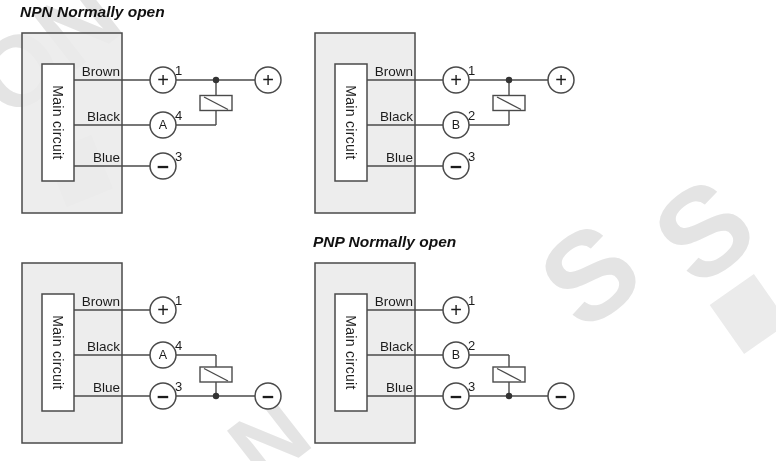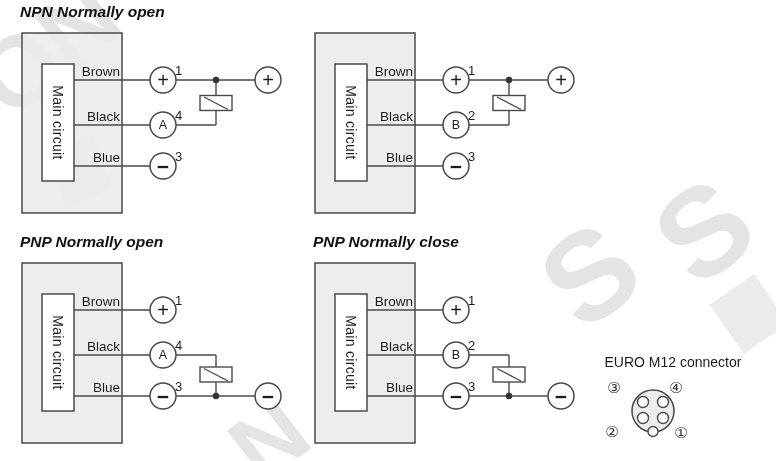--- a/index.html
+++ b/index.html
@@ -123,21 +123,20 @@
       <circle class="dot" cx="216" cy="80" r="3.2"></circle>
       <rect class="load" x="200" y="95.5" width="32" height="15"></rect>
       <line class="wire" x1="204" y1="97" x2="228" y2="109.5"></line>
 
       <circle class="term" cx="268" cy="80" r="13"></circle>
       <text class="sym-plus" x="268" y="80" text-anchor="middle" dominant-baseline="central">+</text>
     </svg>
   </section>
 
   <section class="cell" style="left:0;top:230px">
-    <h3 class="dtitle">PNP Normally open</h3>
     <svg class="dsvg" width="293" height="230" viewBox="0 0 293 230">
       <rect class="body-rect" x="22" y="33" width="100" height="180"></rect>
       <rect class="mc-rect" x="42" y="64" width="32" height="117"></rect>
       <text class="vtext" transform="translate(58 122.5) rotate(90)" text-anchor="middle" dominant-baseline="central">Main circuit</text>
 
       <g>
         <line class="wire" x1="74" y1="80" x2="150" y2="80"></line>
         <line class="wire" x1="74" y1="125" x2="150" y2="125"></line>
         <line class="wire" x1="74" y1="166" x2="150" y2="166"></line>
         <line class="wire" x1="176" y1="125" x2="216" y2="125"></line>
@@ -165,21 +164,21 @@
       <rect class="load" x="200" y="137" width="32" height="15"></rect>
       <line class="wire" x1="204" y1="138.5" x2="228" y2="151"></line>
       <circle class="dot" cx="216" cy="166" r="3.2"></circle>
 
       <circle class="term" cx="268" cy="166" r="13"></circle>
       <text class="sym-minus" x="268" y="166" text-anchor="middle" dominant-baseline="central">−</text>
     </svg>
   </section>
 
   <section class="cell" style="left:293px;top:230px">
-    <h3 class="dtitle">PNP Normally close</h3>
+    <h3 class="dtitle">PNP Normally open</h3>
     <svg class="dsvg" width="293" height="230" viewBox="0 0 293 230">
       <rect class="body-rect" x="22" y="33" width="100" height="180"></rect>
       <rect class="mc-rect" x="42" y="64" width="32" height="117"></rect>
       <text class="vtext" transform="translate(58 122.5) rotate(90)" text-anchor="middle" dominant-baseline="central">Main circuit</text>
 
       <g>
         <line class="wire" x1="74" y1="80" x2="150" y2="80"></line>
         <line class="wire" x1="74" y1="125" x2="150" y2="125"></line>
         <line class="wire" x1="74" y1="166" x2="150" y2="166"></line>
         <line class="wire" x1="176" y1="125" x2="216" y2="125"></line>
@@ -206,29 +205,14 @@
 
       <rect class="load" x="200" y="137" width="32" height="15"></rect>
       <line class="wire" x1="204" y1="138.5" x2="228" y2="151"></line>
       <circle class="dot" cx="216" cy="166" r="3.2"></circle>
 
       <circle class="term" cx="268" cy="166" r="13"></circle>
       <text class="sym-minus" x="268" y="166" text-anchor="middle" dominant-baseline="central">−</text>
     </svg>
   </section>
 
-  <section class="connector">
-    <svg width="198" height="117" viewBox="0 0 198 117">
-      <text class="ctitle" x="95" y="23" text-anchor="middle">EURO M12 connector</text>
-      <circle class="cbody" cx="75" cy="67" r="21"></circle>
-      <circle class="chole" cx="65" cy="58" r="5.5"></circle>
-      <circle class="chole" cx="85" cy="58" r="5.5"></circle>
-      <circle class="chole" cx="65" cy="74" r="5.5"></circle>
-      <circle class="chole" cx="85" cy="74" r="5.5"></circle>
-      <circle class="chole" cx="75" cy="87.5" r="5"></circle>
-      <text class="cpin" x="36" y="44" text-anchor="middle" dominant-baseline="central">③</text>
-      <text class="cpin" x="98" y="44" text-anchor="middle" dominant-baseline="central">④</text>
-      <text class="cpin" x="34" y="88" text-anchor="middle" dominant-baseline="central">②</text>
-      <text class="cpin" x="103" y="89" text-anchor="middle" dominant-baseline="central">①</text>
-    </svg>
-  </section>
 
 </div>
 
 </body></html>

